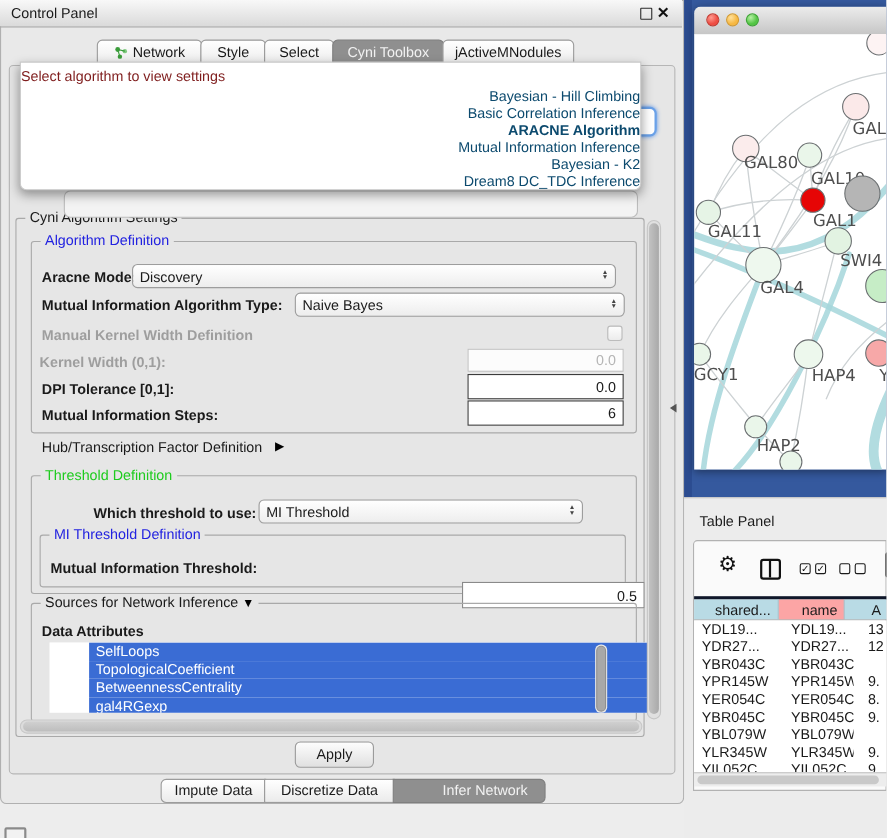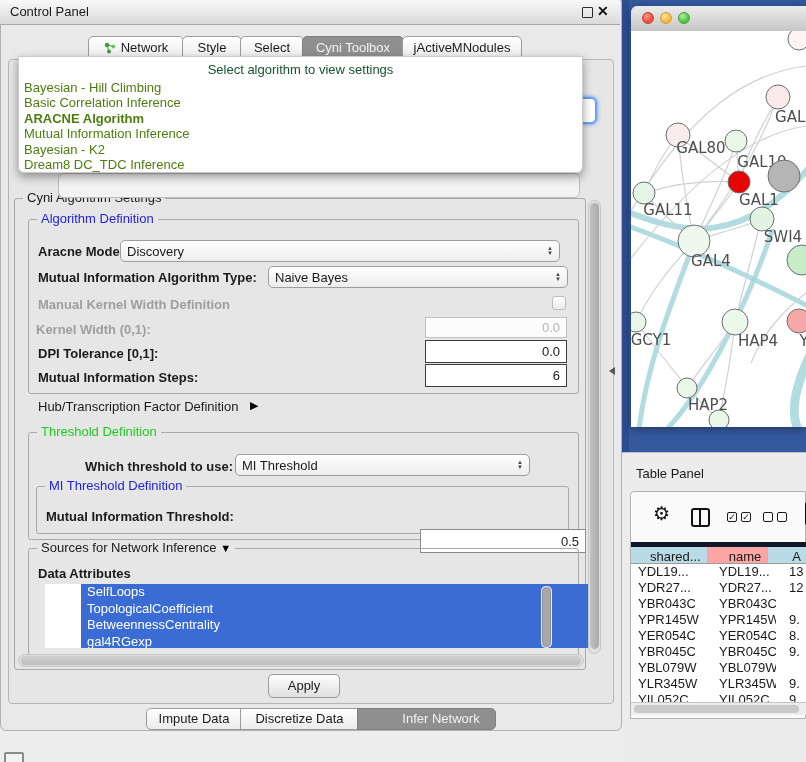--- a/index.html
+++ b/index.html
@@ -64,23 +64,23 @@
   .vsb-thumb{position:absolute;left:1px;top:2px;width:9px;height:446px;border-radius:5px;background:linear-gradient(90deg,#c2c2c2,#a9a9a9);}
   .hsb{left:18px;top:654px;width:566px;height:13px;background:#dcdcdc;border:1px solid #c8c8c8;border-radius:7px;box-sizing:border-box;}
   .hsb-thumb{position:absolute;left:2px;top:1px;width:560px;height:9px;border-radius:5px;background:linear-gradient(#d0d0d0,#bdbdbd);}
 
   .apply-btn{left:268px;top:674px;width:70px;height:22px;line-height:22px;text-align:center;
              border:1px solid #9b9b9b;border-radius:5px;background:linear-gradient(#fdfdfd,#e0e0e0);}
 
   
   .popup{left:18px;top:56px;width:563px;height:115px;background:#fff;border:1px solid #cacaca;
          border-radius:0 0 6px 6px;box-shadow:0 4px 10px rgba(0,0,0,.38);z-index:50;}
-  .popup-ph{position:absolute;top:5px;left:0;width:100%;text-align:center;color:#14532d;}
+  .popup-ph{position:absolute;top:5px;left:0;width:100%;text-align:left;color:#7f1d1d;}
   .popup-opts{position:absolute;top:23px;left:0;width:100%;}
-  .opt{height:15.4px;line-height:15.4px;padding-left:5px;color:#4d7c0f;white-space:nowrap;}
+  .opt{height:15.4px;line-height:15.4px;padding-left:5px;color:#0c4a6e;white-space:nowrap;text-align:right;}
   .opt.sel{font-weight:bold;}
   .ghost-combo{left:58px;top:173px;width:520px;height:23px;border:1px solid #bcbcbc;border-radius:6px;background:#f3f3f3;z-index:5;}
   .focus-frag{left:577px;top:97px;width:20px;height:27px;background:#fff;border:2px solid #6aa1e8;
               border-radius:6px;box-shadow:0 0 4px #4f8ee8;box-sizing:border-box;z-index:4;}
 
   
   .splitter-arrow{left:609px;top:367px;width:0;height:0;border-top:4px solid transparent;
                   border-bottom:4px solid transparent;border-right:6px solid #555;}
 
   
@@ -105,21 +105,21 @@
   .tp-title{position:absolute;left:14px;top:13px;}
   .tp-panel{position:absolute;left:8px;top:38px;width:176px;height:228px;background:#fafafa;
             border:1px solid #b2b2b2;border-radius:4px 0 0 0;box-sizing:border-box;}
   .tp-toolbar{position:absolute;left:0;top:0;width:100%;height:48px;}
   .gear{position:absolute;left:22px;top:12px;font-size:19px;color:#111;line-height:20px;}
   .cols-icon{position:absolute;left:60px;top:16px;width:15px;height:15px;border:2px solid #111;border-radius:3px;}
   .cols-icon:after{content:"";position:absolute;left:6px;top:0;width:2px;height:15px;background:#111;}
   .cbx{position:absolute;top:20px;width:10px;height:10px;border:1.5px solid #1a1a1a;border-radius:2px;
        font-size:9px;line-height:9px;text-align:center;color:#111;box-sizing:border-box;}
   .doc-icon{position:absolute;left:174px;top:10px;width:14px;height:19px;border:2px solid #111;border-radius:2px;}
-  .tp-header{position:absolute;left:0;top:50px;width:176px;height:22px;border-top:5px solid #0f172a;border-bottom:1px solid #9c9c9c;box-sizing:border-box;display:flex;}
+  .tp-header{position:absolute;left:0;top:50px;width:176px;height:22px;border-top:3px solid #0f172a;border-bottom:1px solid #9c9c9c;box-sizing:border-box;display:flex;}
   .th{height:100%;line-height:20px;text-align:right;padding-right:6px;box-sizing:border-box;}
   .th.c0{width:81px;background:var(--table-header-blue);border-right:1px solid #9fc3cd;}
   .th.c1{width:64px;background:#fca5a5;border-right:1px solid #9fc3cd;}
   .th.c2{flex:1;background:var(--table-header-blue);text-align:left;padding-left:24px;}
   .tp-rows{position:absolute;left:0;top:72px;width:176px;height:138px;background:#fff;overflow:hidden;}
   .tp-row{display:flex;height:16px;line-height:16px;}
   .tp-cell{box-sizing:border-box;white-space:nowrap;overflow:hidden;}
   .tp-cell.c0{width:81px;padding-left:7px;}
   .tp-cell.c1{width:64px;padding-left:7px;}
   .tp-cell.c2{flex:1;padding-left:13px;}

